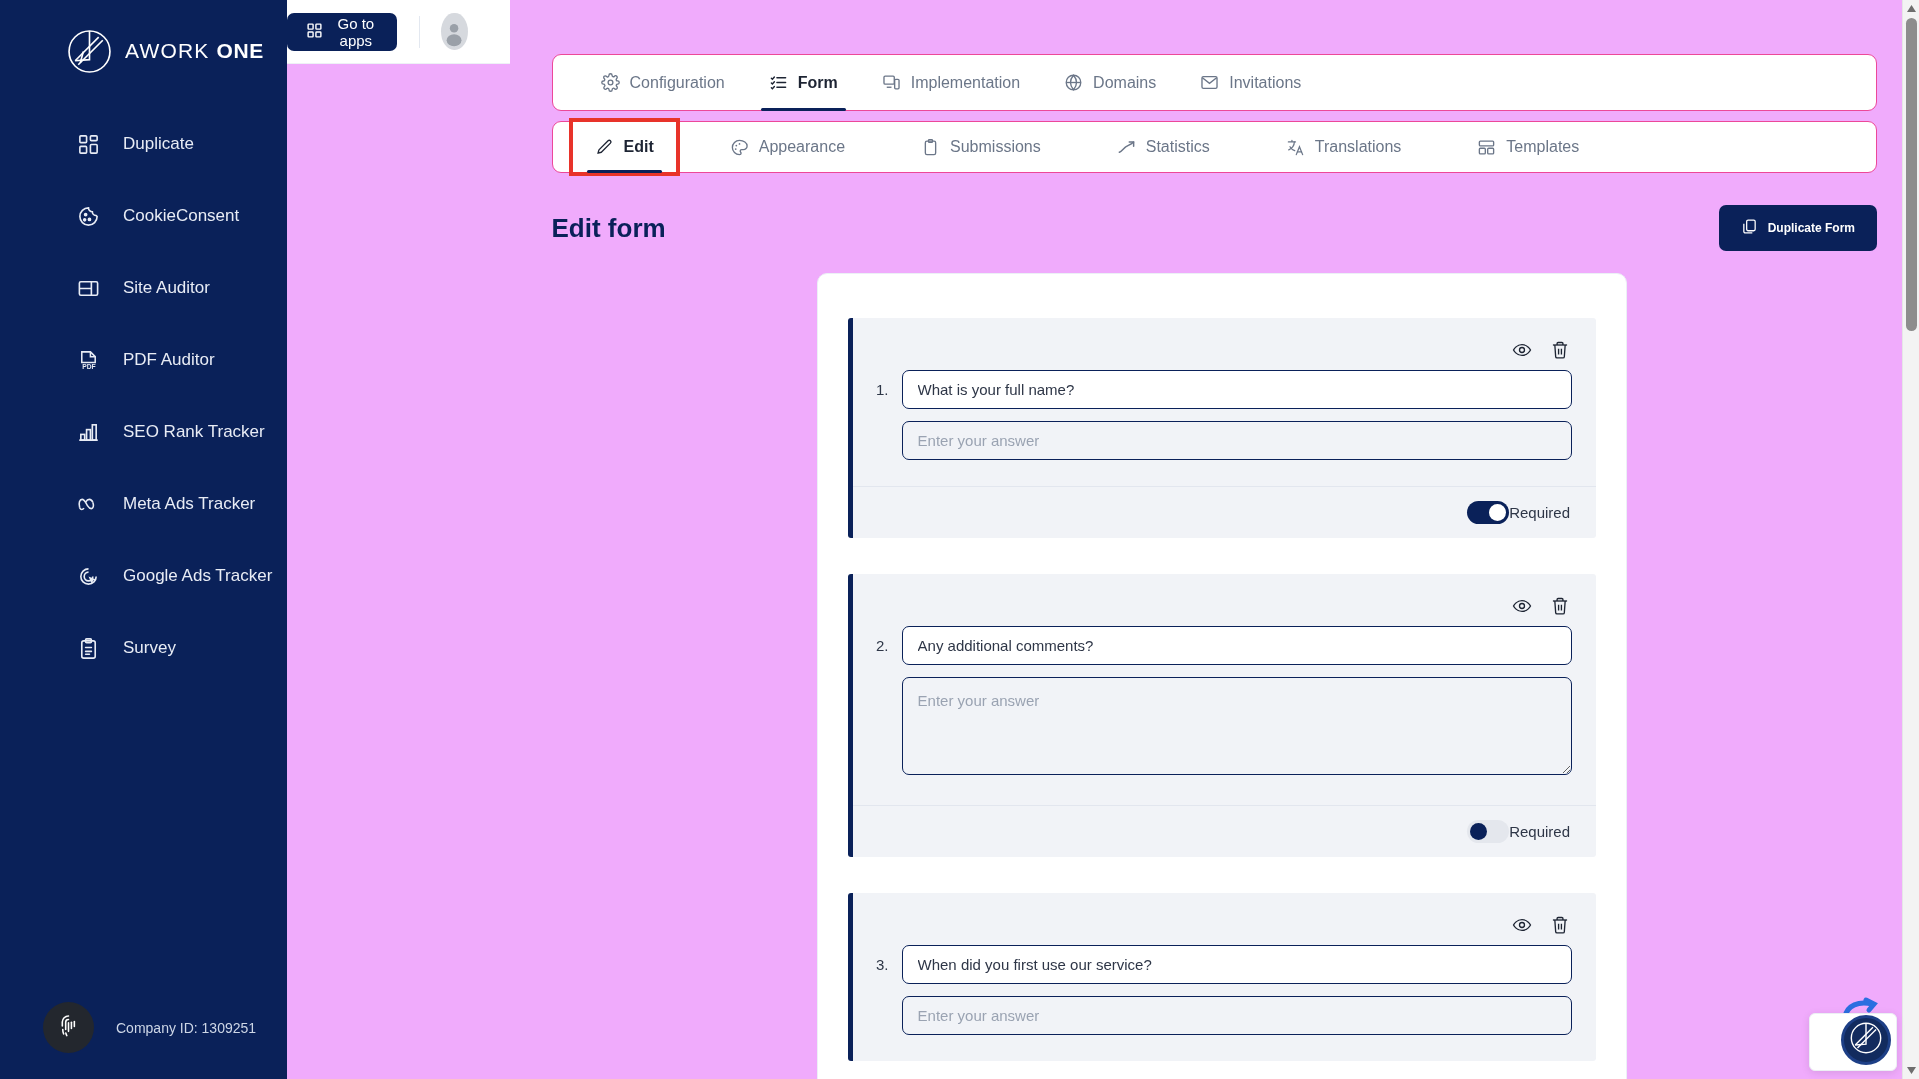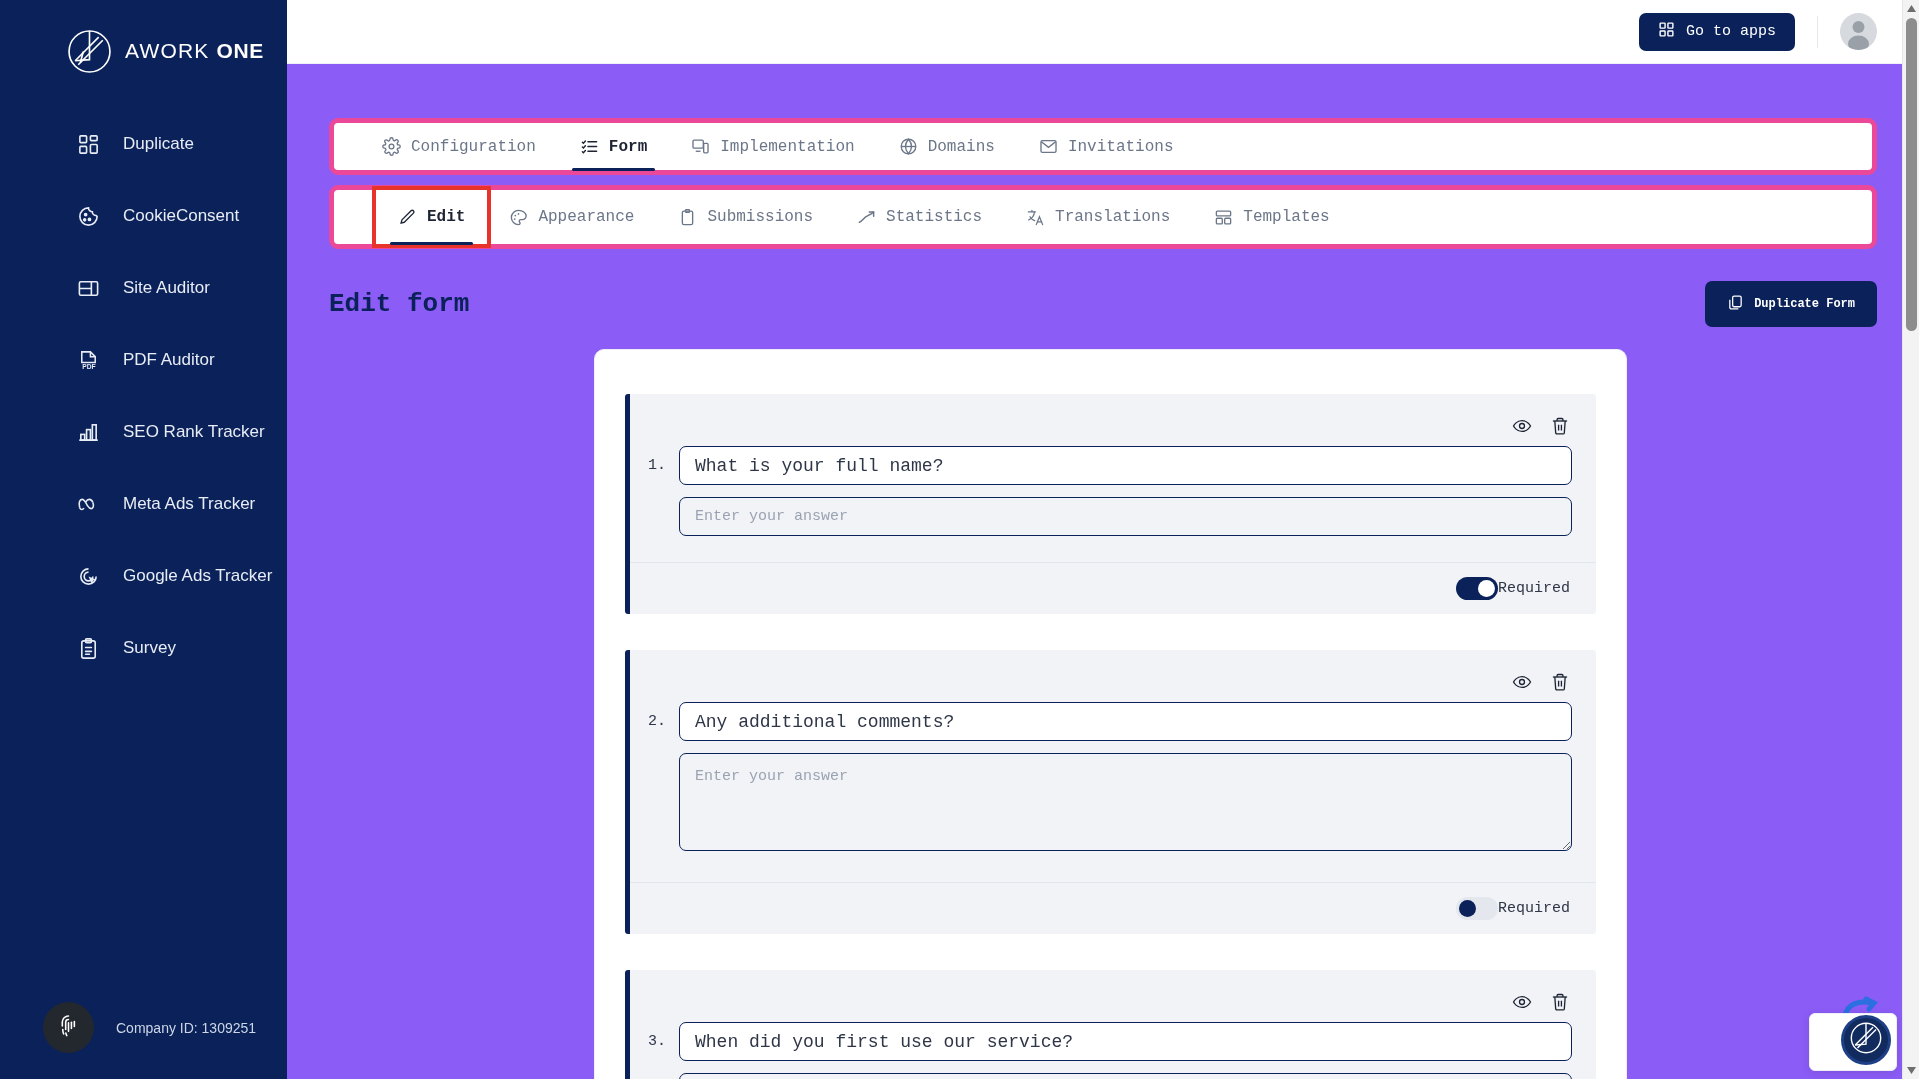--- a/index.html
+++ b/index.html
@@ -44,21 +44,21 @@
     display: flex; flex-direction: row; align-items: center; gap: 22px;
   }
   .fingerprint-badge {
     width: 51px; height: 51px; border-radius: 50%;
     background: #23272e; display: flex; align-items: center; justify-content: center;
     cursor: pointer;
   }
   .company-id { color: #cdd6e6; font-size: 14px; }
 
   
-  .main { flex: 1; height: 1079px; display: flex; flex-direction: column; background: #8b5cf6; position: relative; overflow: hidden; font-family: Liberation Mono, monospace; }
+  .main { flex: 1; height: 1079px; display: flex; flex-direction: row; background: #f0abfc; position: relative; overflow: hidden; }
 
   .topbar {
     height: 64px; background: #ffffff; flex: 0 0 64px;
     display: flex; align-items: center; justify-content: flex-end;
     padding-right: 42px; gap: 22px;
     border-bottom: 1px solid #eef1f6;
   }
   .go-apps-btn {
     background: #0a2159; color: #fff; border: none; border-radius: 7px;
     height: 38px; padding: 0 19px; display: flex; align-items: center; gap: 11px;
@@ -67,37 +67,37 @@
   .topbar-divider { width: 1px; height: 32px; background: #e3e8f0; }
   .avatar {
     width: 37px; height: 37px; border-radius: 50%; background: #d6d9de;
     display: flex; align-items: flex-end; justify-content: center; overflow: hidden;
     cursor: pointer;
   }
 
   .content { flex: 1; overflow: hidden; padding: 0 42px; }
 
   .tabcard {
-    background: #fff; border: 5px solid #ec4899; border-radius: 9px;
+    background: #fff; border: 1px solid #ec4899; border-radius: 9px;
     margin-top: 54px; height: 57px; display: flex; align-items: stretch;
     padding-left: 26px;
   }
   .tab {
     display: flex; align-items: center; gap: 10px;
     padding: 0 22px; font-size: 16px; color: #6b7688; cursor: pointer;
     position: relative; white-space: nowrap;
   }
   .tab.active { color: #1d2433; font-weight: 600; }
   .tab.active::after {
     content: ""; position: absolute; left: 14px; right: 14px; bottom: -1px;
     height: 3px; background: #0a2159; border-radius: 2px;
   }
   .tab svg { display: block; flex: 0 0 auto; }
 
-  .tabcard.sub { margin-top: 10px; height: 64px; padding-left: 42px; }
+  .tabcard.sub { margin-top: 10px; height: 52px; padding-left: 20px; gap: 32px; }
   .tab.annotated { outline: 4px solid #e8332a; outline-offset: 0; background: #fff; z-index: 3; }
 
   .page-head {
     display: flex; align-items: center; justify-content: space-between;
     margin-top: 32px;
   }
   .page-title { font-size: 26px; color: #0a2159; font-weight: 700; }
   .dup-btn {
     background: #0a2159; color: #fff; border: none; border-radius: 7px;
     height: 46px; padding: 0 22px; display: flex; align-items: center; gap: 10px;
@@ -117,21 +117,21 @@
   .q-icons {
     display: flex; justify-content: flex-end; gap: 18px;
     padding: 22px 26px 0 0;
   }
   .icon-btn { cursor: pointer; display: flex; width: 20px; height: 20px; }
   .q-body { padding: 10px 24px 26px 18px; }
   .q-row { display: flex; align-items: center; gap: 13px; }
   .q-num { font-size: 15px; color: #2e3647; width: 18px; text-align: right; flex: 0 0 18px; }
   .q-input {
     flex: 1; height: 39px; border: 1.5px solid #0a2159; border-radius: 7px;
-    background: #fff; padding: 0 15px; font-size: 18px; color: #2e3647;
+    background: #fff; padding: 0 15px; font-size: 15px; color: #2e3647;
     font-family: inherit; outline: none;
   }
   .a-input {
     margin: 12px 0 0 31px; width: calc(100% - 31px);
     height: 39px; border: 1.5px solid #0a2159; border-radius: 7px;
     background: transparent; padding: 0 15px; font-size: 15px;
     color: #8e97a8; font-family: inherit; outline: none;
   }
   .a-input::placeholder, .q-input::placeholder { color: #9aa3b2; }
   textarea.a-input { height: 98px; padding-top: 12px; resize: vertical; line-height: 1.4; }

